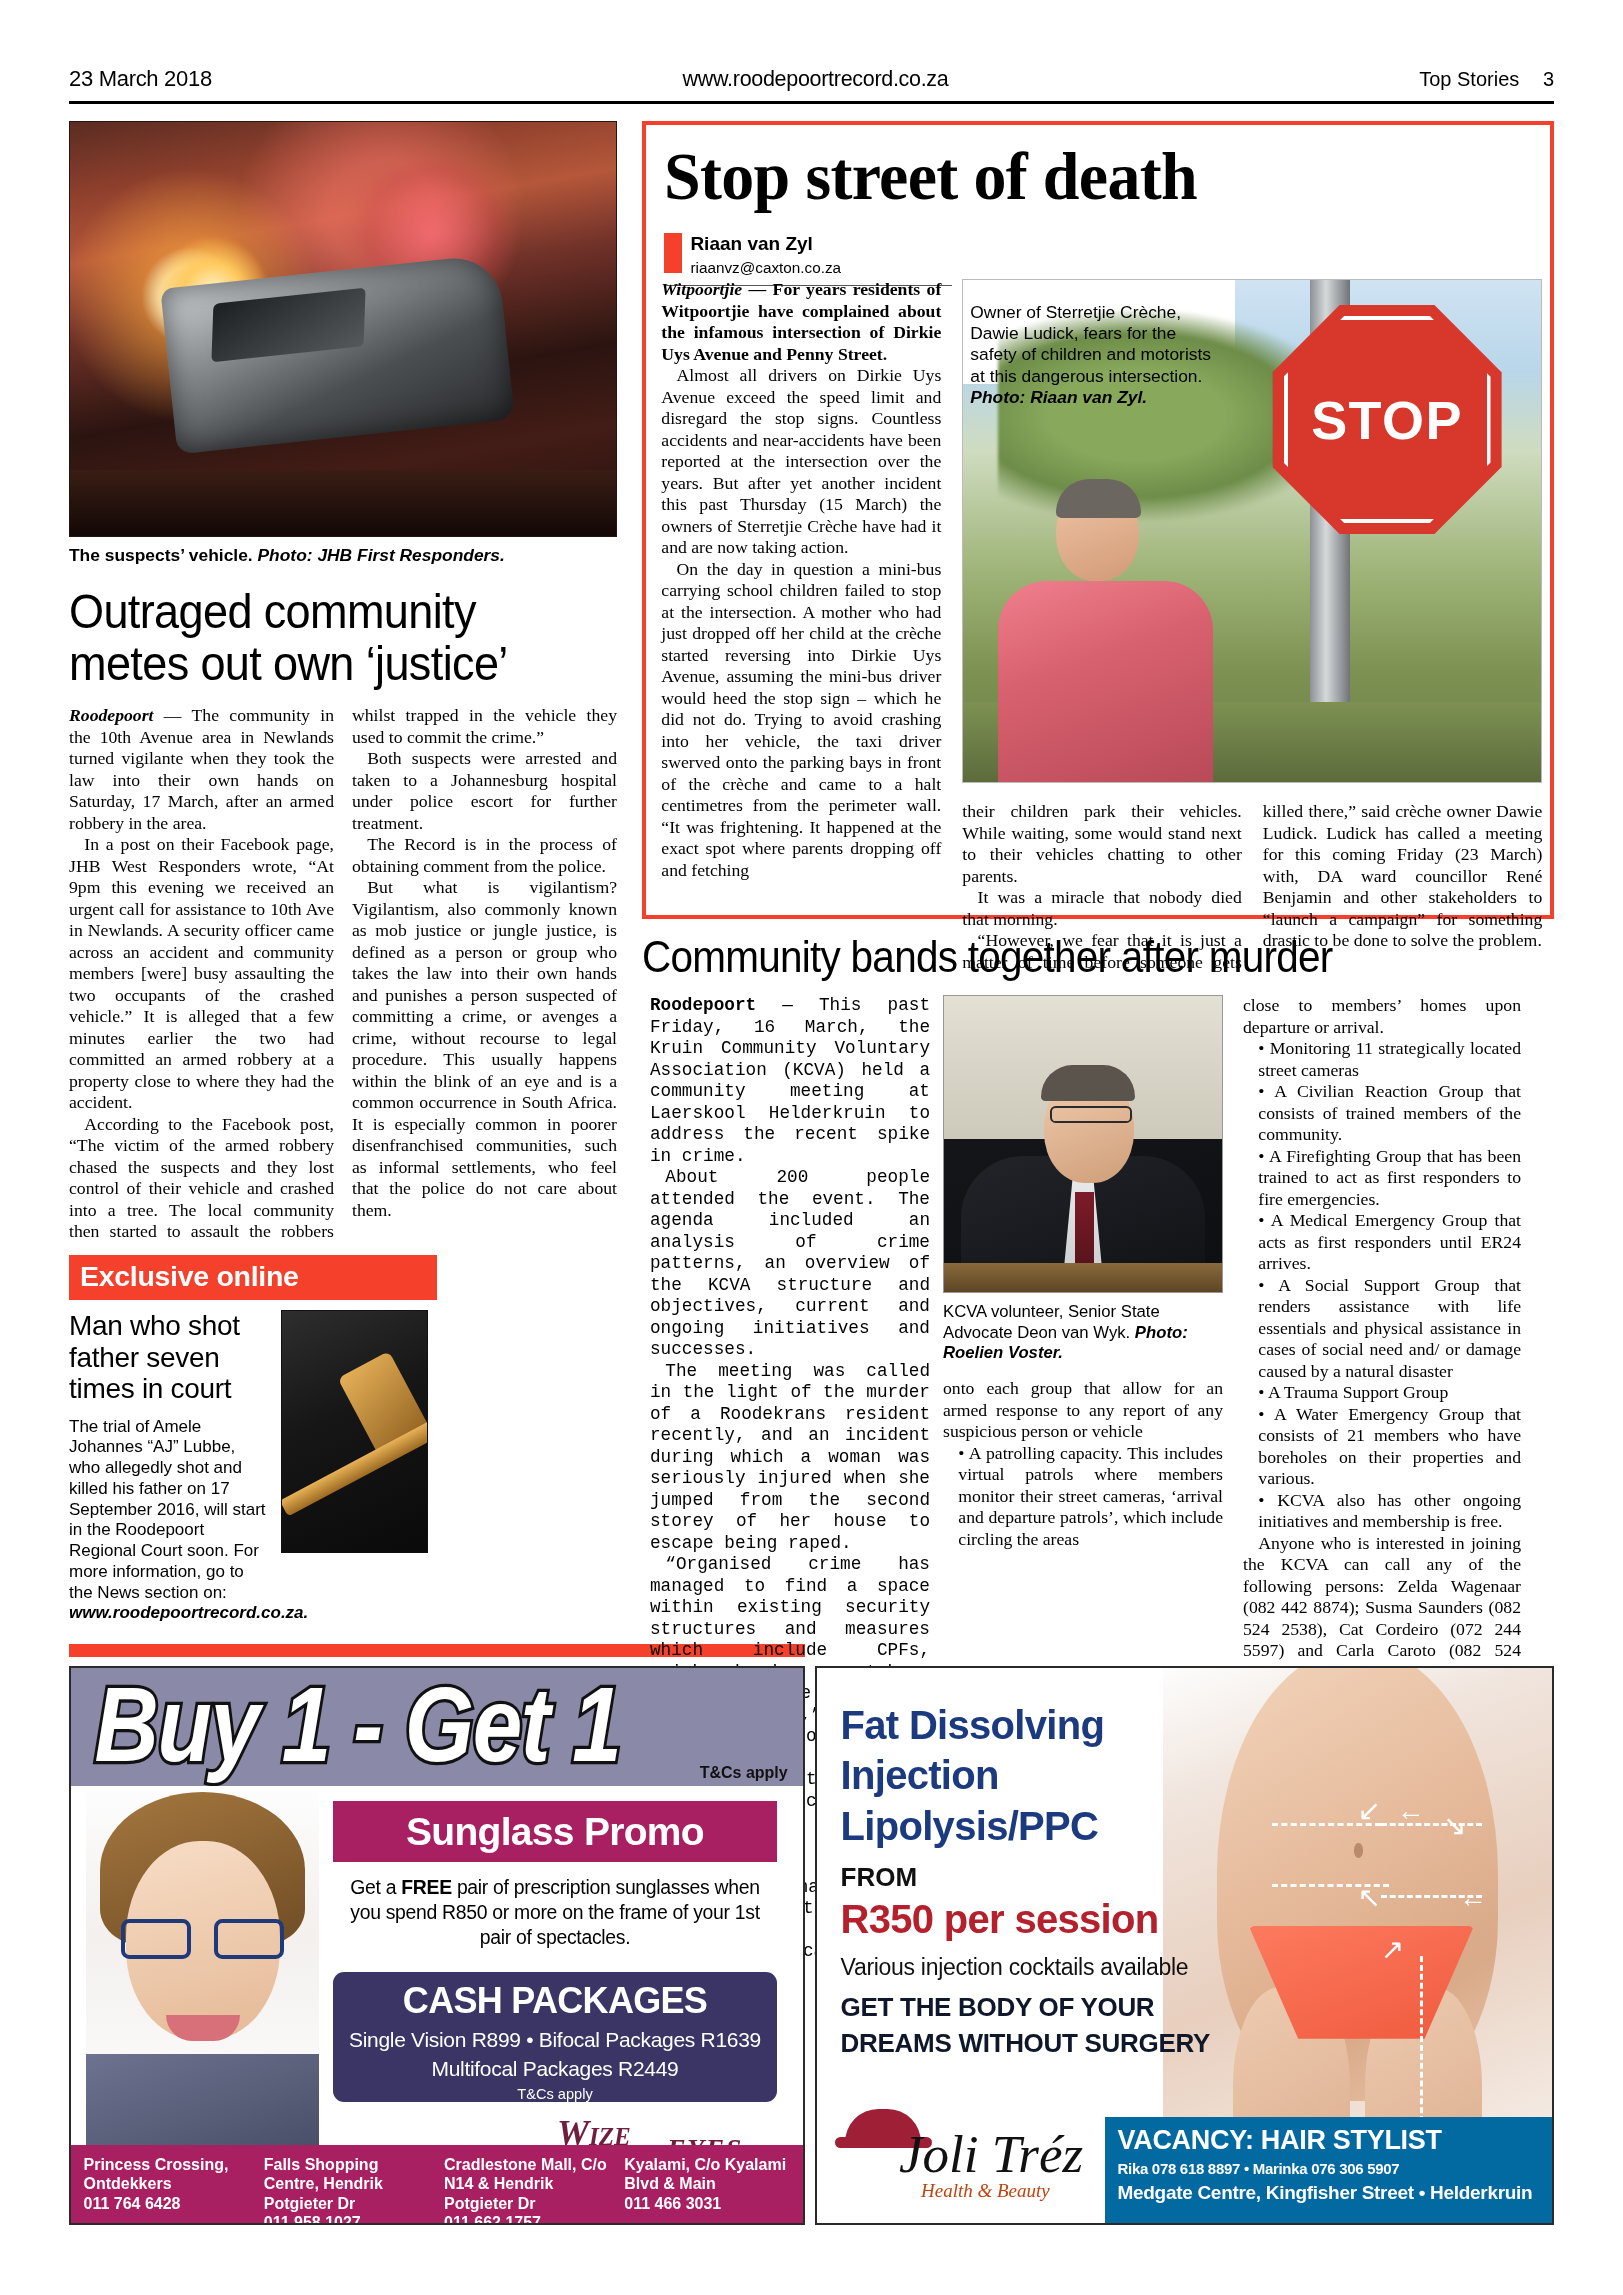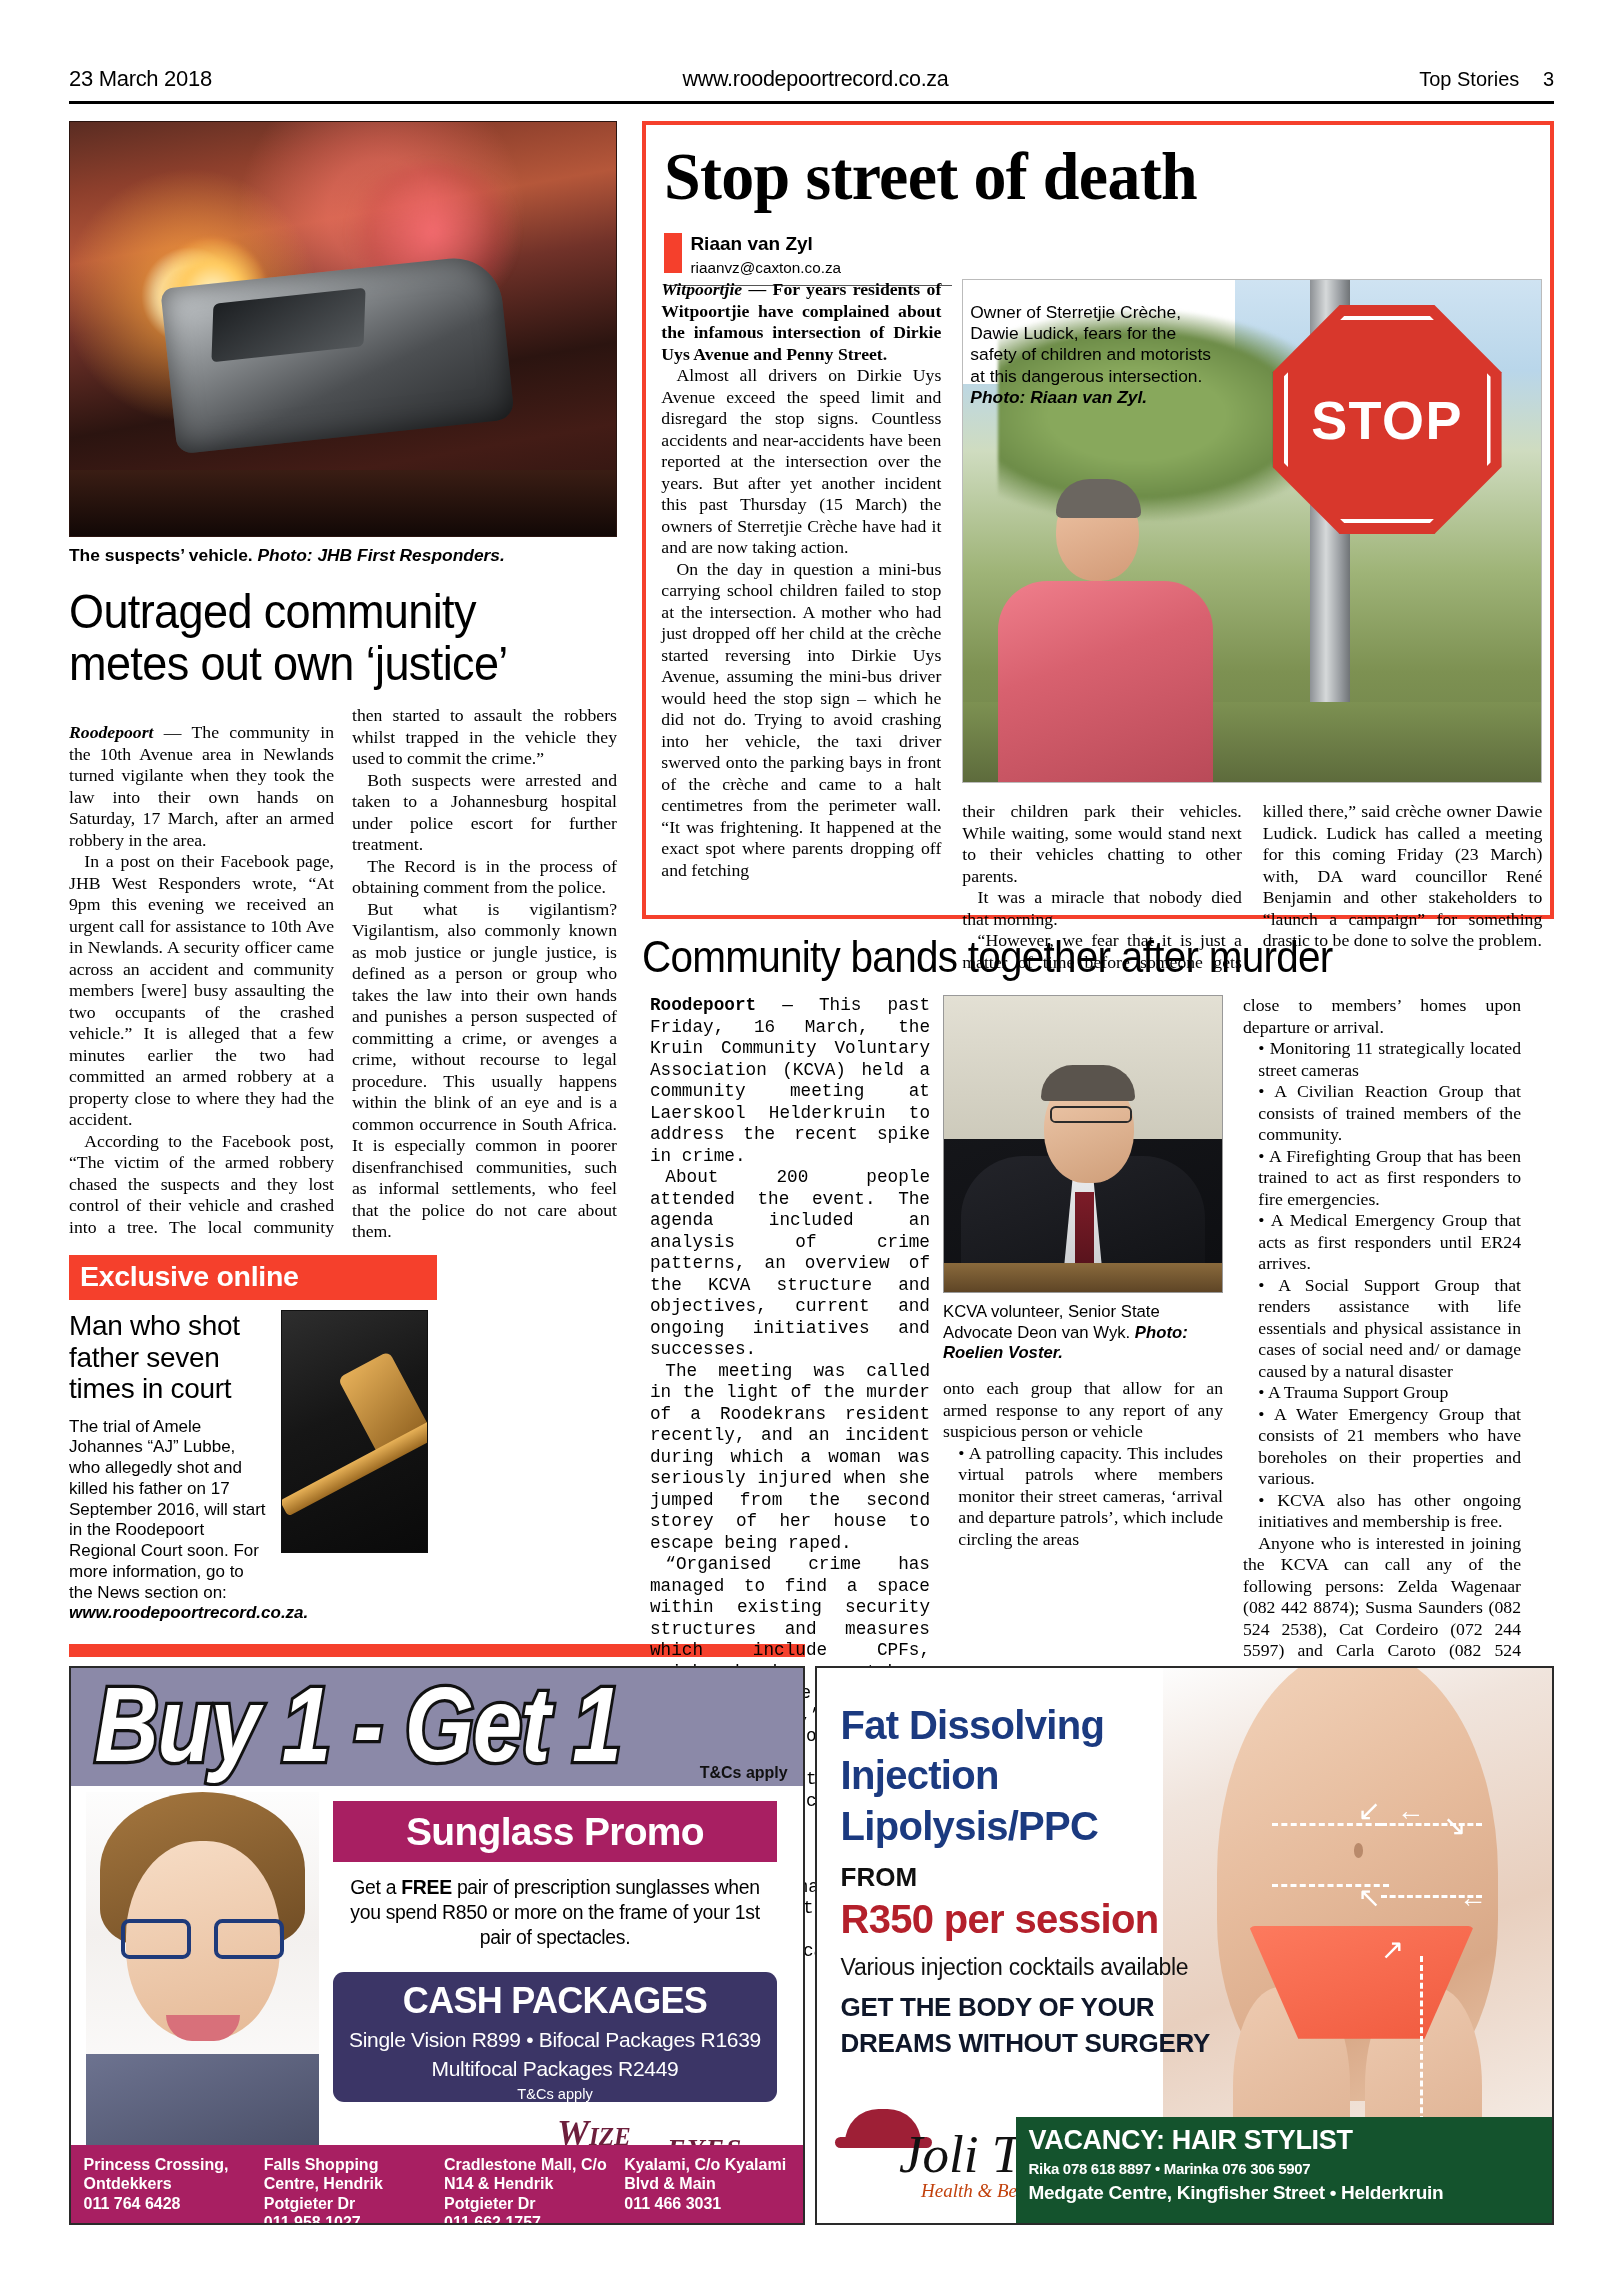--- a/index.html
+++ b/index.html
@@ -71,21 +71,21 @@
     font-size:49px; font-weight:400; line-height:1.07; letter-spacing:-0.7px;
     margin-top:18px; transform:scaleX(0.92); transform-origin:left center;
   }
   .body-2col {
     margin-top:15.3px;
     column-count:2; column-gap:18px; column-fill:balance;
     font-size:17.7px; line-height:1.215; text-align:justify;
     hyphens:auto;
   }
   .body-2col p { text-indent:15.3px; margin:0; }
-  .body-2col p.first { text-indent:0;margin-top:17px; }
+  .body-2col p.first { text-indent:0; }
   .dropcity { font-weight:bold; font-style:italic; }
 
   
   .exclusive { position:absolute; left:69px; top:1255px; width:368px; }
   .exclusive-bar {
     background:#f5402c; color:#fff; font-family:"Liberation Sans", sans-serif;
     font-weight:bold; font-size:28.5px; padding:4.9px 11px 7.6px 11px; letter-spacing:-0.3px;
   }
   .exclusive-body { display:flex; gap:11px; margin-top:9.7px; }
   .exclusive-text { width:201px; font-family:"Liberation Sans", sans-serif; }
@@ -436,21 +436,21 @@
   }
   .joli-name {
     position:absolute; left:44px; top:22px;
     font-family:"Liberation Serif", serif; font-style:italic; font-size:53px; color:#111;margin-left:17px;
   }
   .joli-sub {
     position:absolute; left:83px; top:78px;
     font-family:"Liberation Serif", serif; font-style:italic; font-size:19px; color:#c2410c;
   }
   .vac-bar {
-    position:absolute; right:0; bottom:0; width:536px; height:106px; background:#14532d;
+    position:absolute; right:0; bottom:0; width:447px; height:106px; background:#0369a1;
     color:#fff; padding:8.3px 12.5px; font-family:"Liberation Sans", sans-serif;
   }
   .vac-title { font-weight:bold; font-size:27px; letter-spacing:-0.3px; }
   .vac-line { font-weight:bold; font-size:15px; margin-top:4.2px; letter-spacing:-0.3px; }
   .vac-line2 { font-weight:bold; font-size:19px; margin-top:4.2px; letter-spacing:-0.3px; }
 </style>
 </head>
 <body>
 
 <div class="page">

